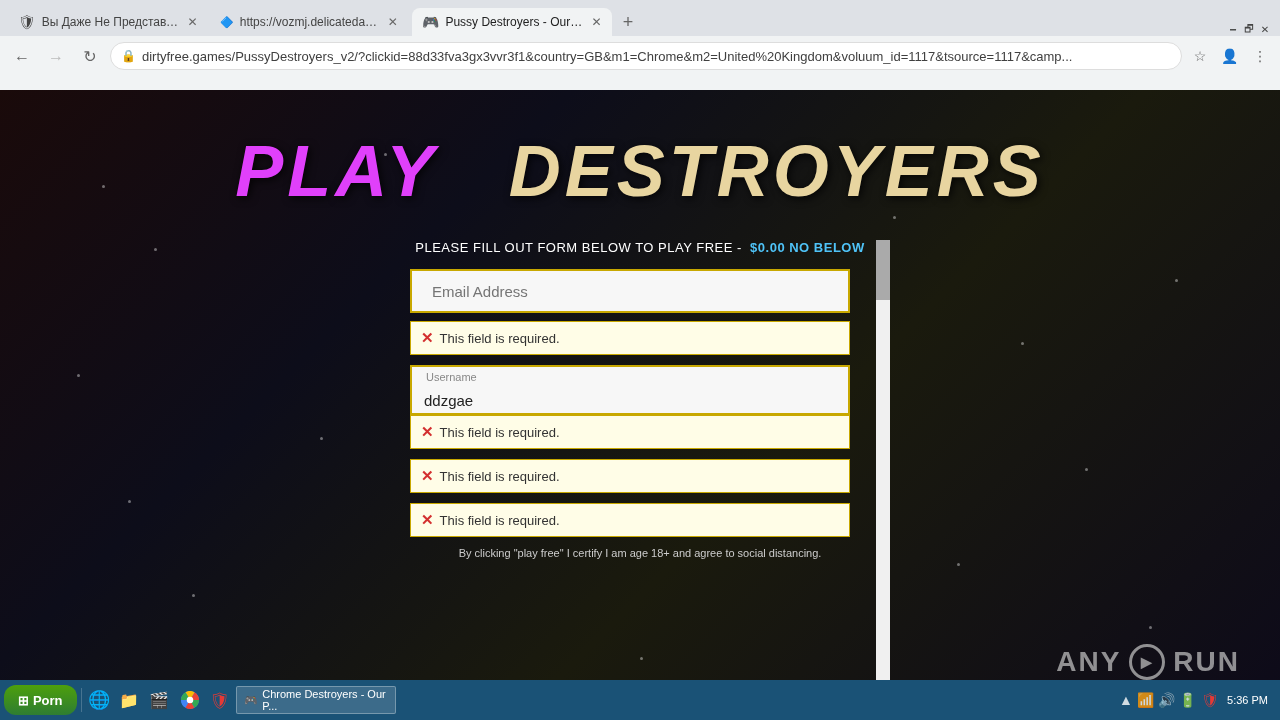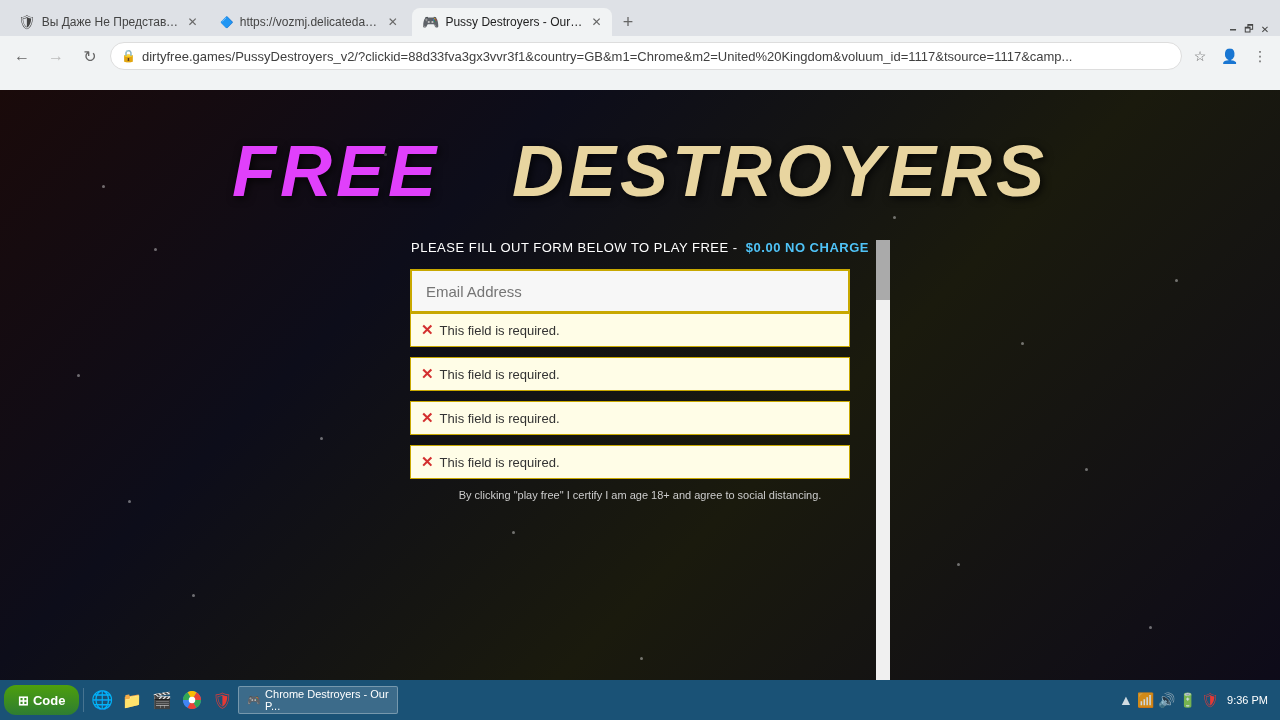--- a/index.html
+++ b/index.html
@@ -230,26 +230,26 @@
     .form-header-price {
       color: #4fc3f7;
       font-weight: bold;
     }
 
     .form-field {
       width: 440px;
       height: 44px;
       border: 2px solid #c8a800;
       background: rgba(255,255,255,0.97);
-      padding: 0 14px;
+      padding: 0 20px;
       font-size: 15px;
       color: #888;
       outline: none;
       display: block;
-      margin-bottom: 0;
+      margin-bottom: 8px;
     }
 
     .field-label {
       font-size: 11px;
       color: #888;
       position: absolute;
       top: 4px;
       left: 14px;
     }
 
@@ -483,45 +483,49 @@
     <div class="dot" style="top:20%;right:30%"></div>
     <div class="dot" style="top:40%;right:20%"></div>
     <div class="dot" style="top:60%;right:15%"></div>
     <div class="dot" style="top:75%;right:25%"></div>
     <div class="dot" style="top:85%;right:10%"></div>
     <div class="dot" style="top:30%;right:8%"></div>
     <div class="dot" style="top:90%;left:50%"></div>
   </div>
 
   <div class="page-title">
-    <span class="title-word1">FREE</span>
+    <span class="title-word1">PLAY</span>
     &nbsp;
     <span class="title-word2">DESTROYERS</span>
   </div>
 
   <div class="form-container">
 
     <div class="scroll-track">
       <div class="scroll-thumb"></div>
     </div>
 
     <div class="form-header-text">
       <span>PLEASE FILL OUT FORM BELOW TO PLAY FREE -</span>
-      &nbsp;<span class="form-header-price">$0.00 NO CHARGE</span>
+      &nbsp;<span class="form-header-price">$0.00 NO BELOW</span>
     </div>
 
     <div class="field-group">
       <input class="form-field" type="email" placeholder="Email Address" style="">
     </div>
 
     <div class="error-row">
       <span class="error-x">✕</span>
       <span class="error-text">This field is required.</span>
     </div>
 
+    <div class="field-wrap-with-label">
+      <span class="field-label">Username</span>
+      <input type="text" value="ddzgae" style="">
+    </div>
 
     <div class="error-row">
       <span class="error-x">✕</span>
       <span class="error-text">This field is required.</span>
     </div>
 
 
     <div class="error-row">
       <span class="error-x">✕</span>
       <span class="error-text">This field is required.</span>
@@ -529,26 +533,31 @@
 
 
     <div class="error-row">
       <span class="error-x">✕</span>
       <span class="error-text">This field is required.</span>
     </div>
 
     <div class="form-footer-text">By clicking "play free" I certify I am age 18+ and agree to social distancing.</div>
   </div>
 
+  <div class="anyrun-watermark">
+    <span>ANY</span>
+    <div class="anyrun-play">▶</div>
+    <span>RUN</span>
+  </div>
 </div>
 
 <div class="taskbar">
   <div class="start-btn">
     <span>⊞</span>
-    <span>Code</span>
+    <span>Porn</span>
   </div>
 
   <div class="taskbar-sep"></div>
 
   <div class="taskbar-icon" style="font-size:18px;">🌐</div>
   <div class="taskbar-icon">📁</div>
   <div class="taskbar-icon">🎬</div>
   <div class="taskbar-icon">
     <svg width="18" height="18" viewBox="0 0 100 100">
       <circle cx="50" cy="50" r="50" fill="#4285f4"></circle>
@@ -570,15 +579,15 @@
   </div>
 
   <div class="taskbar-tray">
     <div class="tray-icons">
       <span class="tray-icon">▲</span>
       <span class="tray-icon">📶</span>
       <span class="tray-icon">🔊</span>
       <span class="tray-icon">🔋</span>
       <span class="tray-icon" style="color:#e53935;">🛡</span>
     </div>
-    <div class="taskbar-time">9:36 PM</div>
+    <div class="taskbar-time">5:36 PM</div>
   </div>
 </div>
 
 </body></html>

